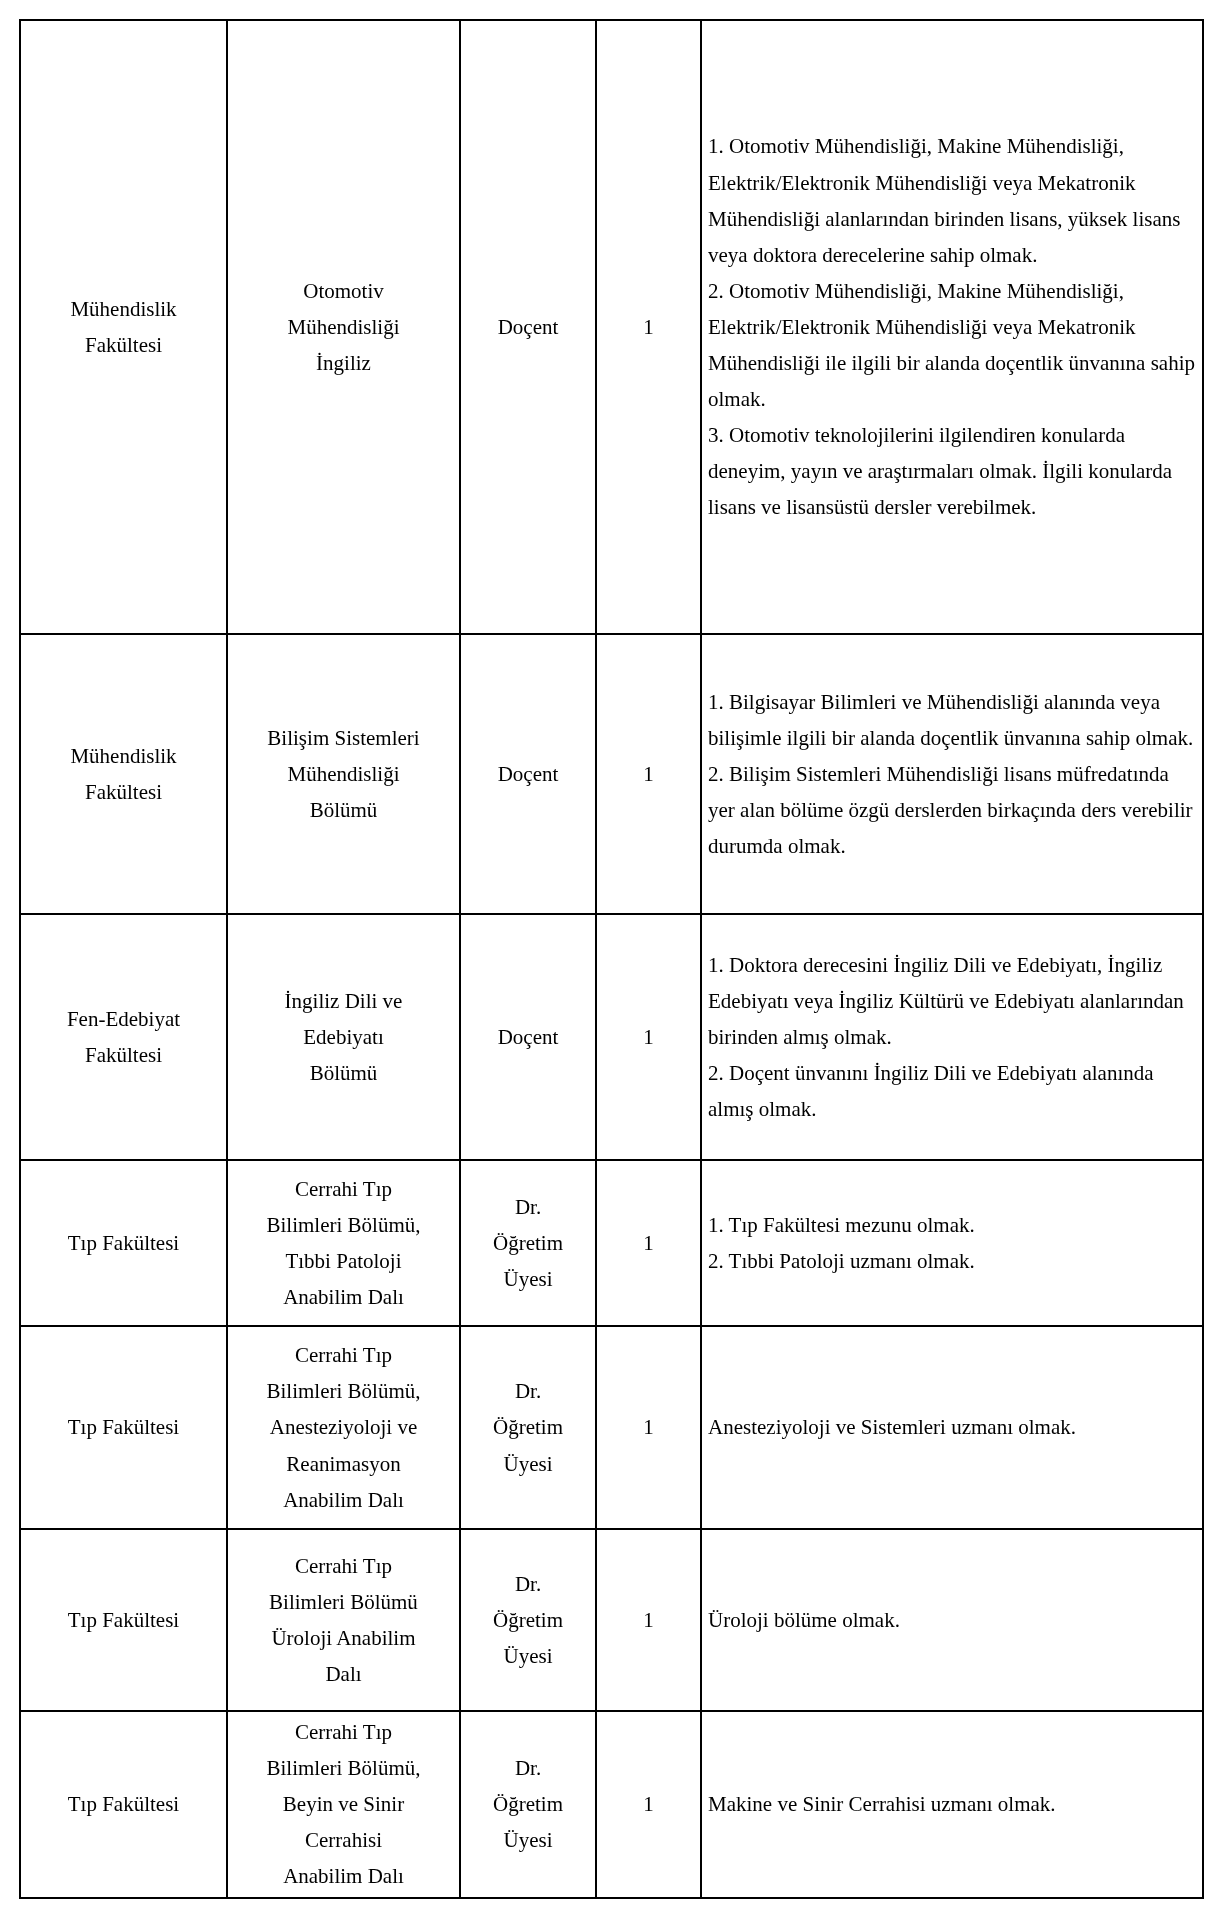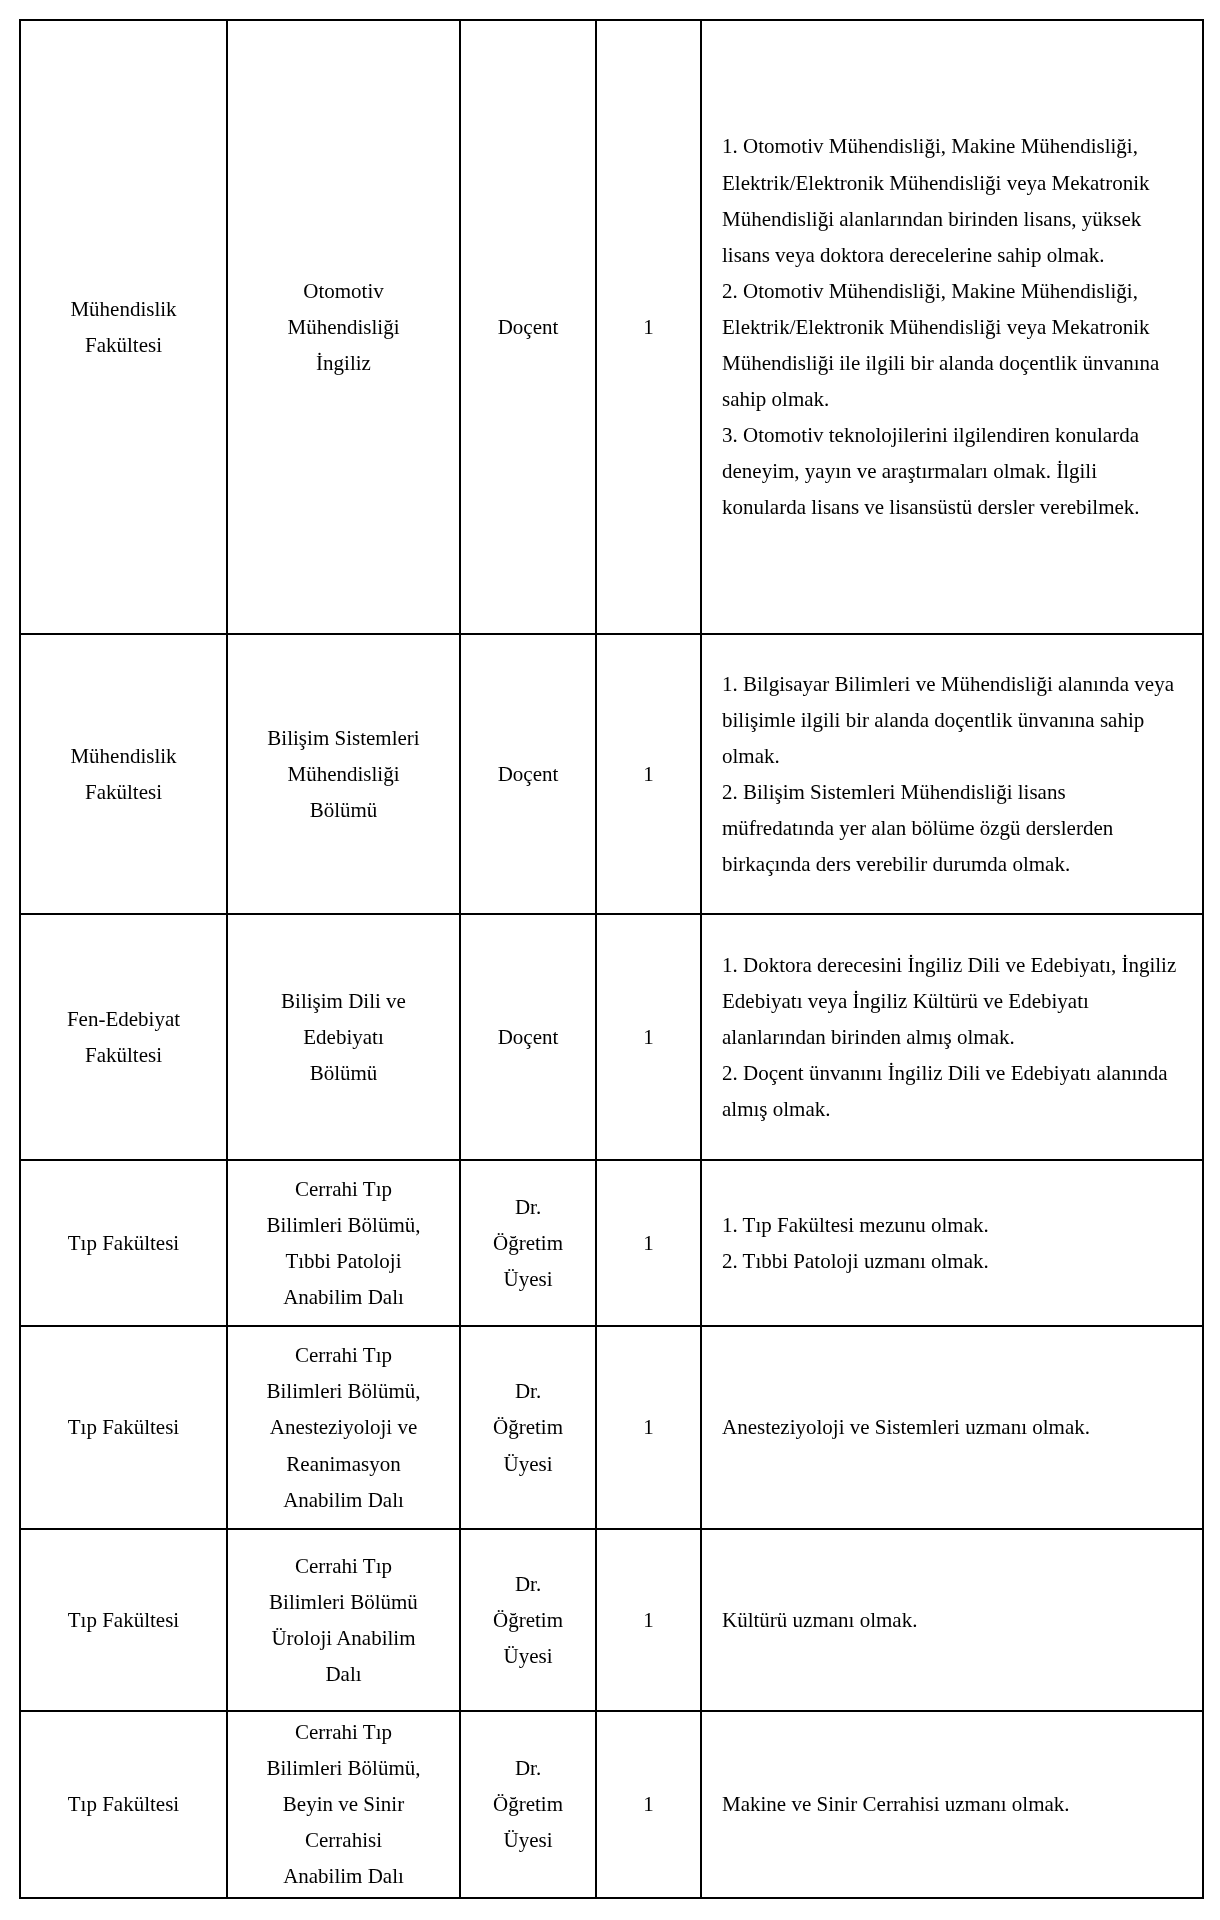--- a/index.html
+++ b/index.html
@@ -20,21 +20,21 @@
     margin: 19px 0 0 19px;
     width: 1183px;
   }
   table.positions-table td {
     border: 2px solid #000000;
     vertical-align: middle;
     font-size: 21px;
     line-height: 1.72;
     white-space: pre-line;
     overflow: hidden;
-    padding: 2px 20px;
+    padding: 2px 6px;
     margin-left: 24px;
   }
   td.c {
     text-align: center;
   }
   td.req {
     text-align: left;
     padding: 4px 14px 4px 15px;
   }
   
@@ -77,21 +77,21 @@
 Mühendisliği
 Bölümü</td>
       <td class="c">Doçent</td>
       <td class="c">1</td>
       <td class="req">1. Bilgisayar Bilimleri ve Mühendisliği alanında veya bilişimle ilgili bir alanda doçentlik ünvanına sahip olmak.
 2. Bilişim Sistemleri Mühendisliği lisans müfredatında yer alan bölüme özgü derslerden birkaçında ders verebilir durumda olmak.</td>
     </tr>
     <tr>
       <td class="c">Fen-Edebiyat
 Fakültesi</td>
-      <td class="c">Bilişim Dili ve
+      <td class="c">İngiliz Dili ve
 Edebiyatı
 Bölümü</td>
       <td class="c">Doçent</td>
       <td class="c">1</td>
       <td class="req">1. Doktora derecesini İngiliz Dili ve Edebiyatı, İngiliz Edebiyatı veya İngiliz Kültürü ve Edebiyatı alanlarından birinden almış olmak.
 2. Doçent ünvanını İngiliz Dili ve Edebiyatı alanında almış olmak.</td>
     </tr>
     <tr>
       <td class="c">Tıp Fakültesi</td>
       <td class="c">Cerrahi Tıp
@@ -121,21 +121,21 @@
     <tr>
       <td class="c">Tıp Fakültesi</td>
       <td class="c">Cerrahi Tıp
 Bilimleri Bölümü
 Üroloji Anabilim
 Dalı</td>
       <td class="c">Dr.
 Öğretim
 Üyesi</td>
       <td class="c">1</td>
-      <td class="req">Kültürü uzmanı olmak.</td>
+      <td class="req">Üroloji bölüme olmak.</td>
     </tr>
     <tr>
       <td class="c">Tıp Fakültesi</td>
       <td class="c">Cerrahi Tıp
 Bilimleri Bölümü,
 Beyin ve Sinir
 Cerrahisi
 Anabilim Dalı</td>
       <td class="c">Dr.
 Öğretim

